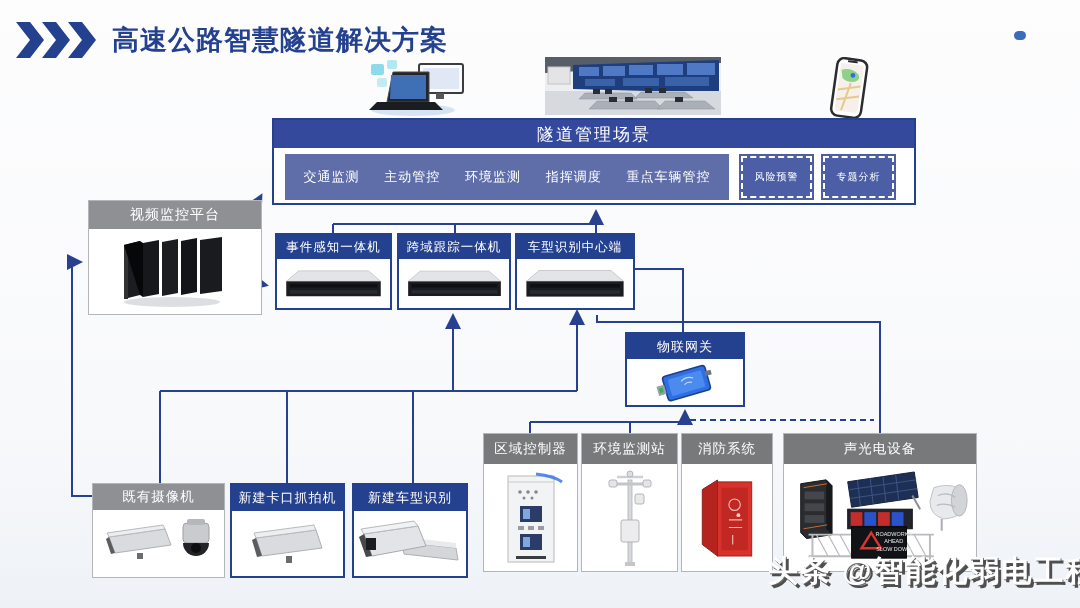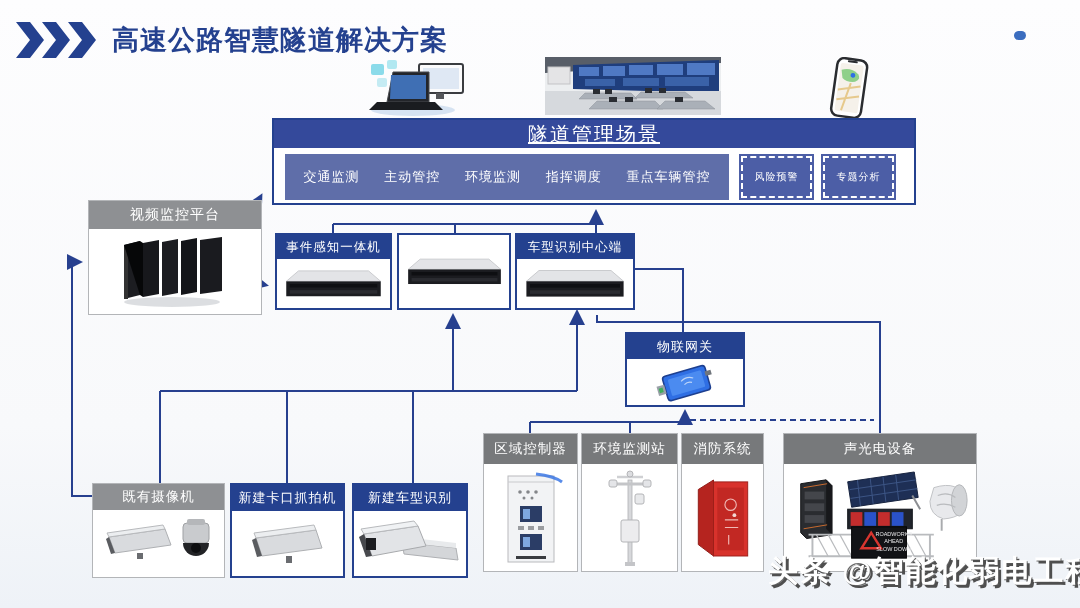--- a/index.html
+++ b/index.html
@@ -24,21 +24,21 @@
   .node-title{flex:0 0 auto;display:flex;align-items:center;justify-content:center;
               color:#fff;font-size:13.5px;letter-spacing:1px;white-space:nowrap;}
   .node-title.t-navy{background:var(--navy,#24418f);}
   .node-title.t-gray{background:var(--graytitle,#8e9093);}
   .node-title.t-gray2{background:var(--graytitle2,#77797b);}
   .node-body{flex:1 1 auto;display:flex;align-items:center;justify-content:center;overflow:hidden;background:#fff;}
   
   .banner{position:absolute;left:272px;top:118px;width:644px;height:87px;z-index:2;
           background:#fff;border:2px solid var(--navy,#24418f);}
   .banner-band{height:28px;background:var(--band,#34499b);display:flex;align-items:center;justify-content:center;
-               color:#fff;font-size:20px;letter-spacing:2px;text-decoration:underline;}
+               color:#fff;font-size:17px;letter-spacing:2px;}
   .banner-items{position:absolute;left:11px;top:34px;width:444px;height:46px;background:var(--itembar,#5f6ea9);
                 display:flex;align-items:center;justify-content:space-around;padding:0 6px;}
   .banner-item{color:#fff;font-size:13px;letter-spacing:1px;white-space:nowrap;}
   .hi-box{position:absolute;top:34px;width:75px;height:46px;background:var(--hibox,#4c5ea6);
           display:flex;align-items:center;justify-content:center;color:#fff;font-size:10px;
           outline:2px dashed #fff;outline-offset:-4px;letter-spacing:1px;white-space:nowrap;}
   
   .toppic{position:absolute;z-index:2;}
   
   .watermark{position:absolute;left:768px;top:551px;z-index:5;font-size:30px;font-weight:bold;color:#fff;
@@ -195,20 +195,21 @@
     <div class="node-body">
       <svg width="105" height="42" viewBox="0 0 120 46">
         <polygon points="20,8 100,8 114,20 6,20" fill="#e3e4e7" stroke="#c5c6c9"></polygon>
         <rect x="6" y="20" width="108" height="17" fill="#1b1c20"></rect>
         <rect x="10" y="23" width="100" height="4" fill="#0e0f12"></rect>
         <rect x="10" y="30" width="100" height="4" fill="#2a2b30"></rect>
       </svg>
     </div>
   </div>
   <div class="node navy" style="left:397px;top:233px;width:114px;height:77px;">
+    <div class="node-title t-navy" style="height:24px;font-size:12.5px;">跨域跟踪一体机</div>
     <div class="node-body">
       <svg width="103" height="42" viewBox="0 0 120 46">
         <polygon points="20,8 100,8 114,20 6,20" fill="#e3e4e7" stroke="#c5c6c9"></polygon>
         <rect x="6" y="20" width="108" height="17" fill="#1b1c20"></rect>
         <rect x="10" y="23" width="100" height="4" fill="#0e0f12"></rect>
         <rect x="10" y="30" width="100" height="4" fill="#2a2b30"></rect>
       </svg>
     </div>
   </div>
   <div class="node navy" style="left:515px;top:233px;width:120px;height:77px;">
@@ -319,21 +320,21 @@
         <line x1="22" y1="9" x2="48" y2="9" stroke="#cfd0d3" stroke-width="2.5"></line>
         <rect x="14" y="12" width="8" height="7" rx="2" fill="#e4e5e8" stroke="#b4b5b8"></rect>
         <rect x="48" y="12" width="8" height="7" rx="2" fill="#e4e5e8" stroke="#b4b5b8"></rect>
         <circle cx="35" cy="6" r="3" fill="#dcdde0" stroke="#b4b5b8"></circle>
         <rect x="40" y="26" width="9" height="10" rx="2" fill="#e8e9eb" stroke="#b4b5b8"></rect>
         <rect x="26" y="52" width="18" height="22" rx="2" fill="#ececee" stroke="#b4b5b8"></rect>
         <rect x="30" y="94" width="10" height="4" fill="#c4c5c8"></rect>
       </svg>
     </div>
   </div>
-  <div class="node gray" style="left:681px;top:433px;width:83px;height:139px;">
+  <div class="node gray" style="left:681px;top:433px;width:92px;height:139px;">
     <div class="node-title t-gray2" style="height:30px;font-size:13.5px;">消防系统</div>
     <div class="node-body">
       <svg width="76" height="96" viewBox="0 0 80 100">
         <polygon points="14,20 30,10 30,90 14,78" fill="#b5241f" stroke="#8e1b17"></polygon>
         <rect x="30" y="12" width="36" height="78" fill="#d8322c" stroke="#9c1f1a"></rect>
         <rect x="34" y="18" width="28" height="66" fill="#c22823"></rect>
         <g stroke="#f0b9b6" stroke-width="1.2" fill="none">
           <circle cx="48" cy="36" r="6"></circle>
             <path d="M42 52 h14 M42 60 h14 M46 68 v10"></path>
         </g>

